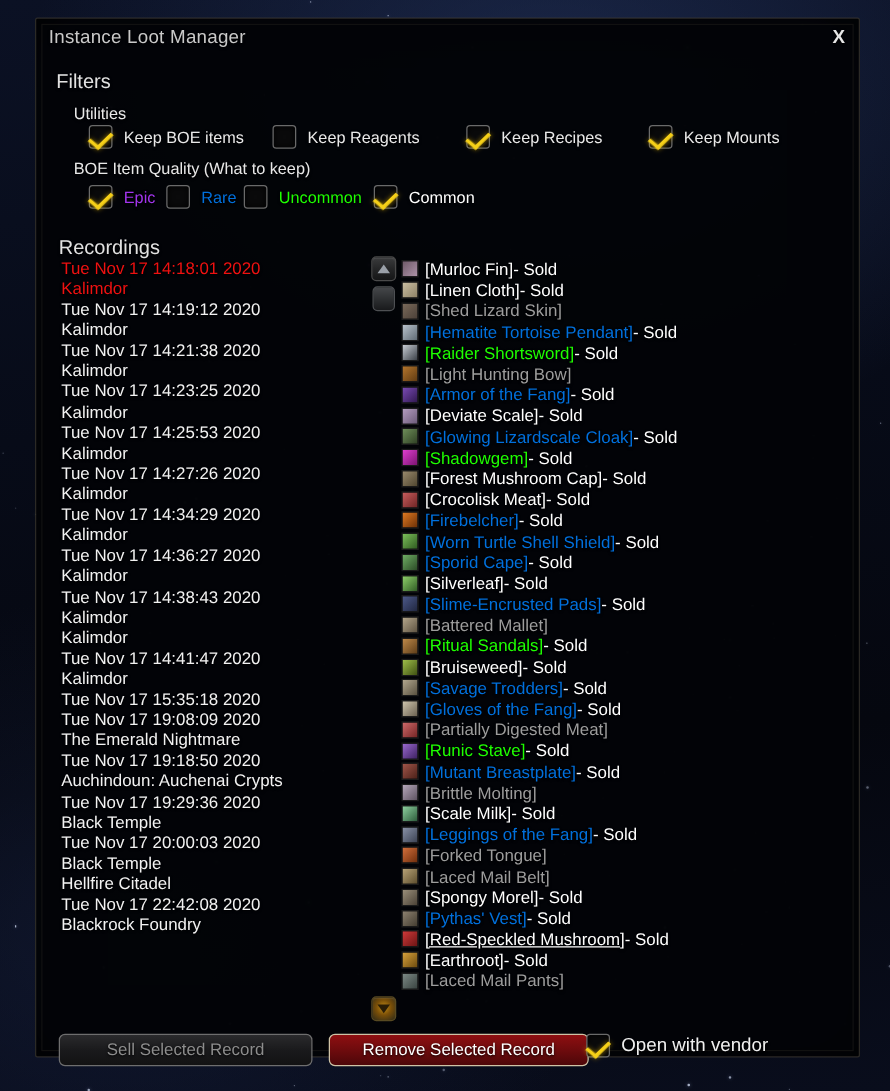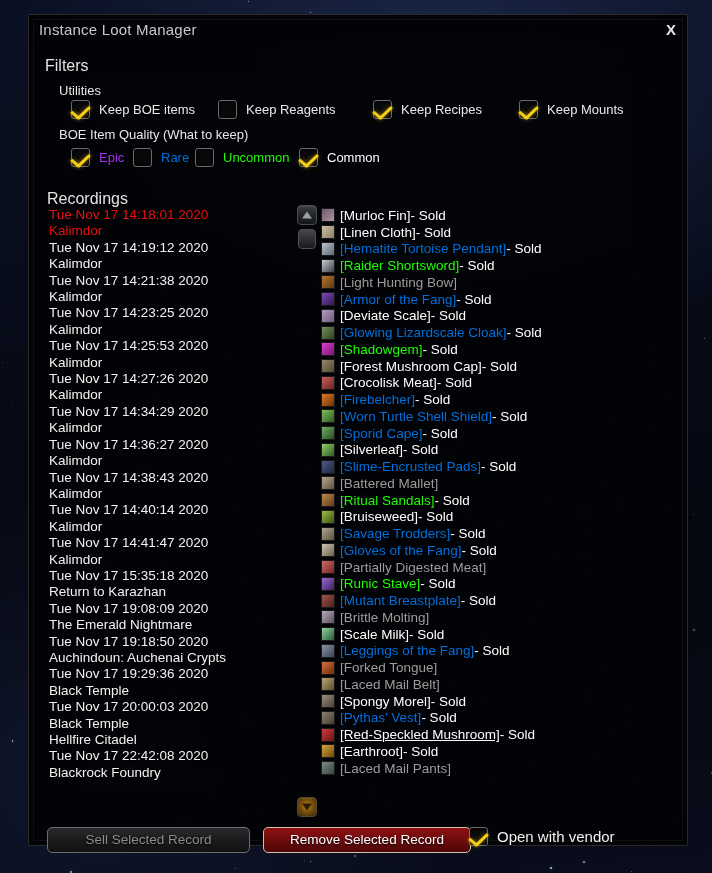--- a/index.html
+++ b/index.html
@@ -461,30 +461,28 @@
       </div>
       <div class="rec">
         <div class="rec-date">Tue Nov 17 14:36:27 2020</div>
         <div class="rec-zone">Kalimdor</div>
       </div>
       <div class="rec">
         <div class="rec-date">Tue Nov 17 14:38:43 2020</div>
         <div class="rec-zone">Kalimdor</div>
       </div>
       <div class="rec">
-        <div class="rec-date">Tue Nov 17 14:40:14 2020</div>
         <div class="rec-zone">Kalimdor</div>
       </div>
       <div class="rec">
         <div class="rec-date">Tue Nov 17 14:41:47 2020</div>
         <div class="rec-zone">Kalimdor</div>
       </div>
       <div class="rec">
         <div class="rec-date">Tue Nov 17 15:35:18 2020</div>
-        <div class="rec-zone">Return to Karazhan</div>
       </div>
       <div class="rec">
         <div class="rec-date">Tue Nov 17 19:08:09 2020</div>
         <div class="rec-zone">The Emerald Nightmare</div>
       </div>
       <div class="rec">
         <div class="rec-date">Tue Nov 17 19:18:50 2020</div>
         <div class="rec-zone">Auchindoun: Auchenai Crypts</div>
       </div>
       <div class="rec">
@@ -517,20 +515,24 @@
   <div id="lootList">
       <div class="loot">
         <span class="loot-icon" style="background: linear-gradient(135deg, rgb(111, 90, 104) 0%, rgb(173, 147, 168) 100%);"></span>
         <span class="loot-name" style="color: rgb(255, 255, 255);">[Murloc Fin]</span>
         <span class="loot-status"> - Sold</span>
       </div>
       <div class="loot">
         <span class="loot-icon" style="background: linear-gradient(135deg, rgb(203, 191, 162) 0%, rgb(141, 129, 101) 100%);"></span>
         <span class="loot-name" style="color: rgb(255, 255, 255);">[Linen Cloth]</span>
         <span class="loot-status"> - Sold</span>
+      </div>
+      <div class="loot">
+        <span class="loot-icon" style="background: linear-gradient(135deg, rgb(122, 106, 90) 0%, rgb(75, 64, 56) 100%);"></span>
+        <span class="loot-name" style="color: rgb(157, 157, 157);">[Shed Lizard Skin]</span>
       </div>
       <div class="loot">
         <span class="loot-icon" style="background: linear-gradient(135deg, rgb(185, 195, 204) 0%, rgb(95, 106, 116) 100%);"></span>
         <span class="loot-name" style="color: rgb(0, 112, 221);">[Hematite Tortoise Pendant]</span>
         <span class="loot-status"> - Sold</span>
       </div>
       <div class="loot">
         <span class="loot-icon" style="background: linear-gradient(135deg, rgb(200, 205, 212) 0%, rgb(58, 63, 70) 100%);"></span>
         <span class="loot-name" style="color: rgb(30, 255, 0);">[Raider Shortsword]</span>
         <span class="loot-status"> - Sold</span>

